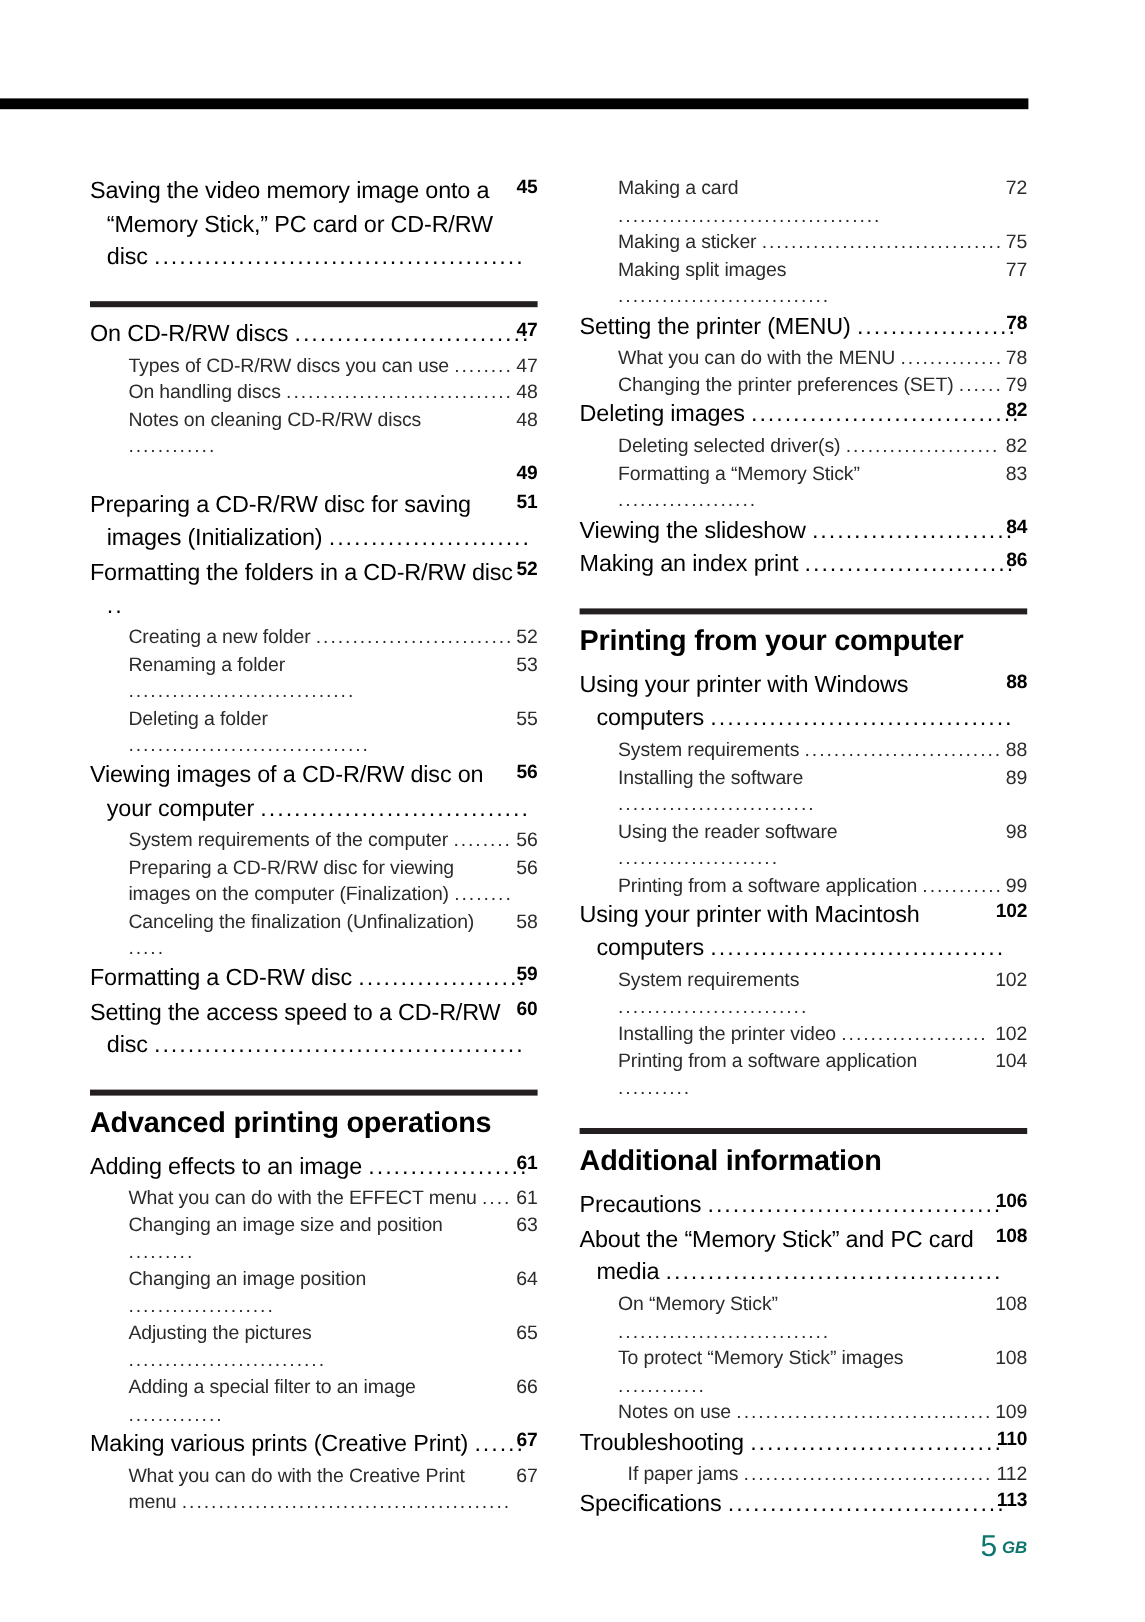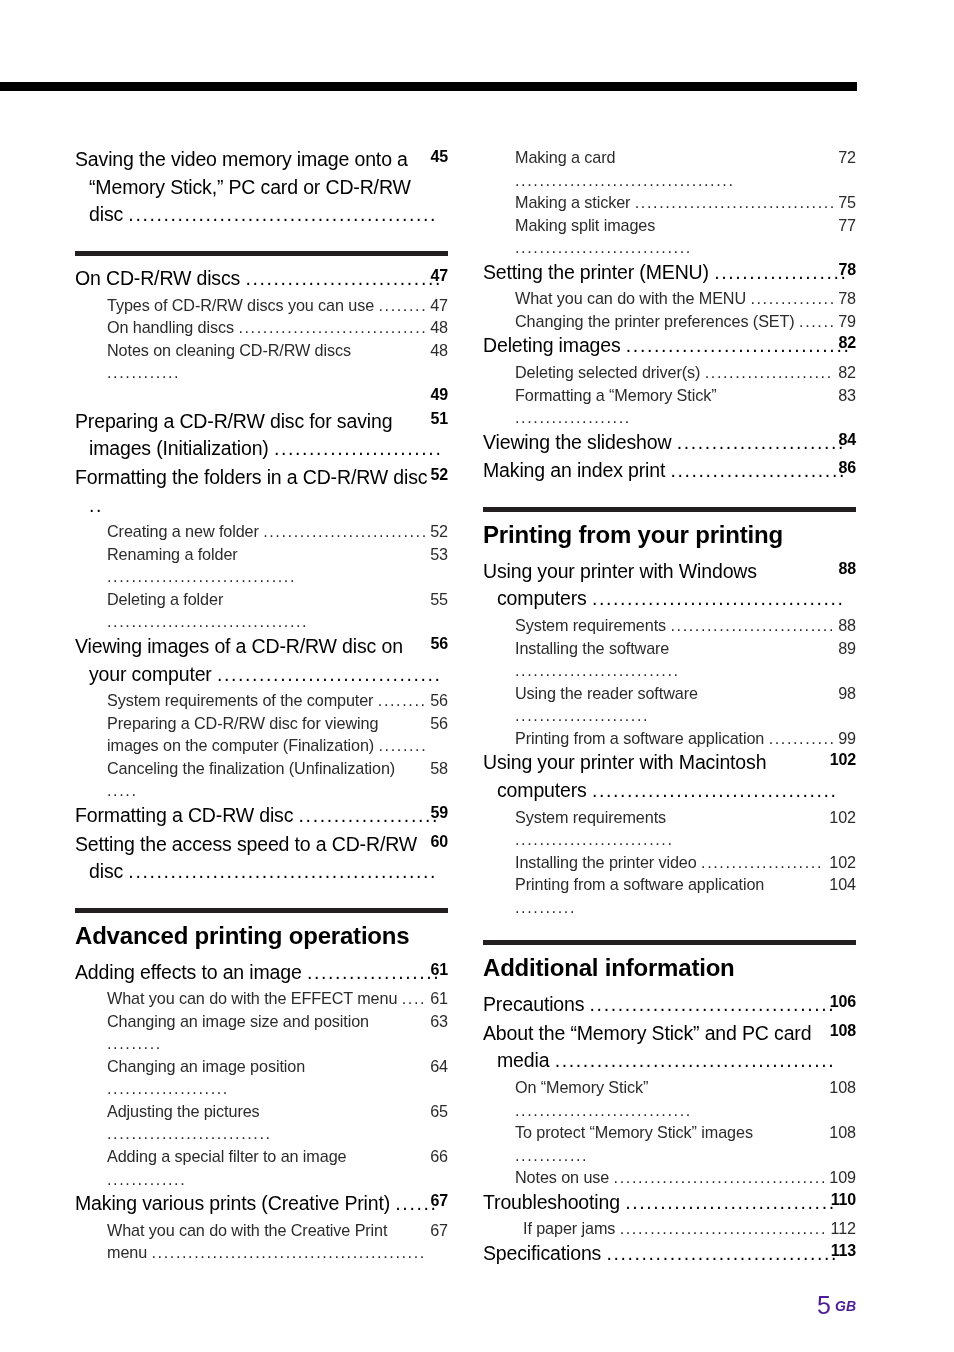--- a/index.html
+++ b/index.html
@@ -118,23 +118,23 @@
   }
   .dots i {
     font-style: normal;
     letter-spacing: 1.6px;
   }
 
   
   #folio {
     position: absolute;
     right: 98px;
-    bottom: 32px;
+    bottom: 48px;
     font-size: 25px;
-    color: #4c1d95;
+    color: #0f766e;
     white-space: nowrap;
   }
   #folio .gb {
     font-size: 14px;
     font-style: italic;
     font-weight: bold;
     margin-left: 4px;
     vertical-align: 3px;
   }
 </style>
@@ -189,21 +189,21 @@
         <a class="entry sub" href="#"><span class="pg">78</span><span class="txt">What you can do with the MENU </span><span class="dots"><i>..............</i></span></a>
         <a class="entry sub" href="#"><span class="pg">79</span><span class="txt">Changing the printer preferences (SET) </span><span class="dots"><i>......</i></span></a>
         <a class="entry major" href="#"><span class="pg">82</span><span class="txt">Deleting images </span><span class="dots"><i>................................</i></span></a>
         <a class="entry sub" href="#"><span class="pg">82</span><span class="txt">Deleting selected driver(s) </span><span class="dots"><i>.....................</i></span></a>
         <a class="entry sub" href="#"><span class="pg">83</span><span class="txt">Formatting a “Memory Stick” </span><span class="dots"><i>...................</i></span></a>
         <a class="entry major" href="#"><span class="pg">84</span><span class="txt">Viewing the slideshow </span><span class="dots"><i>........................</i></span></a>
         <a class="entry major" href="#"><span class="pg">86</span><span class="txt">Making an index print </span><span class="dots"><i>.........................</i></span></a>
       </div>
       <div class="section-block">
         <div class="section-rule"></div>
-        <div class="section-title">Printing from your printing</div>
+        <div class="section-title">Printing from your computer</div>
         <a class="entry major" href="#"><span class="pg">88</span><span class="txt">Using your printer with Windows computers </span><span class="dots"><i>....................................</i></span></a>
         <a class="entry sub" href="#"><span class="pg">88</span><span class="txt">System requirements </span><span class="dots"><i>...........................</i></span></a>
         <a class="entry sub" href="#"><span class="pg">89</span><span class="txt">Installing the software </span><span class="dots"><i>...........................</i></span></a>
         <a class="entry sub" href="#"><span class="pg">98</span><span class="txt">Using the reader software </span><span class="dots"><i>......................</i></span></a>
         <a class="entry sub" href="#"><span class="pg">99</span><span class="txt">Printing from a software application </span><span class="dots"><i>...........</i></span></a>
         <a class="entry major" href="#"><span class="pg">102</span><span class="txt">Using your printer with Macintosh computers </span><span class="dots"><i>...................................</i></span></a>
         <a class="entry sub" href="#"><span class="pg">102</span><span class="txt">System requirements </span><span class="dots"><i>..........................</i></span></a>
         <a class="entry sub" href="#"><span class="pg">102</span><span class="txt">Installing the printer video </span><span class="dots"><i>....................</i></span></a>
         <a class="entry sub" href="#"><span class="pg">104</span><span class="txt">Printing from a software application </span><span class="dots"><i>..........</i></span></a>
       </div>

